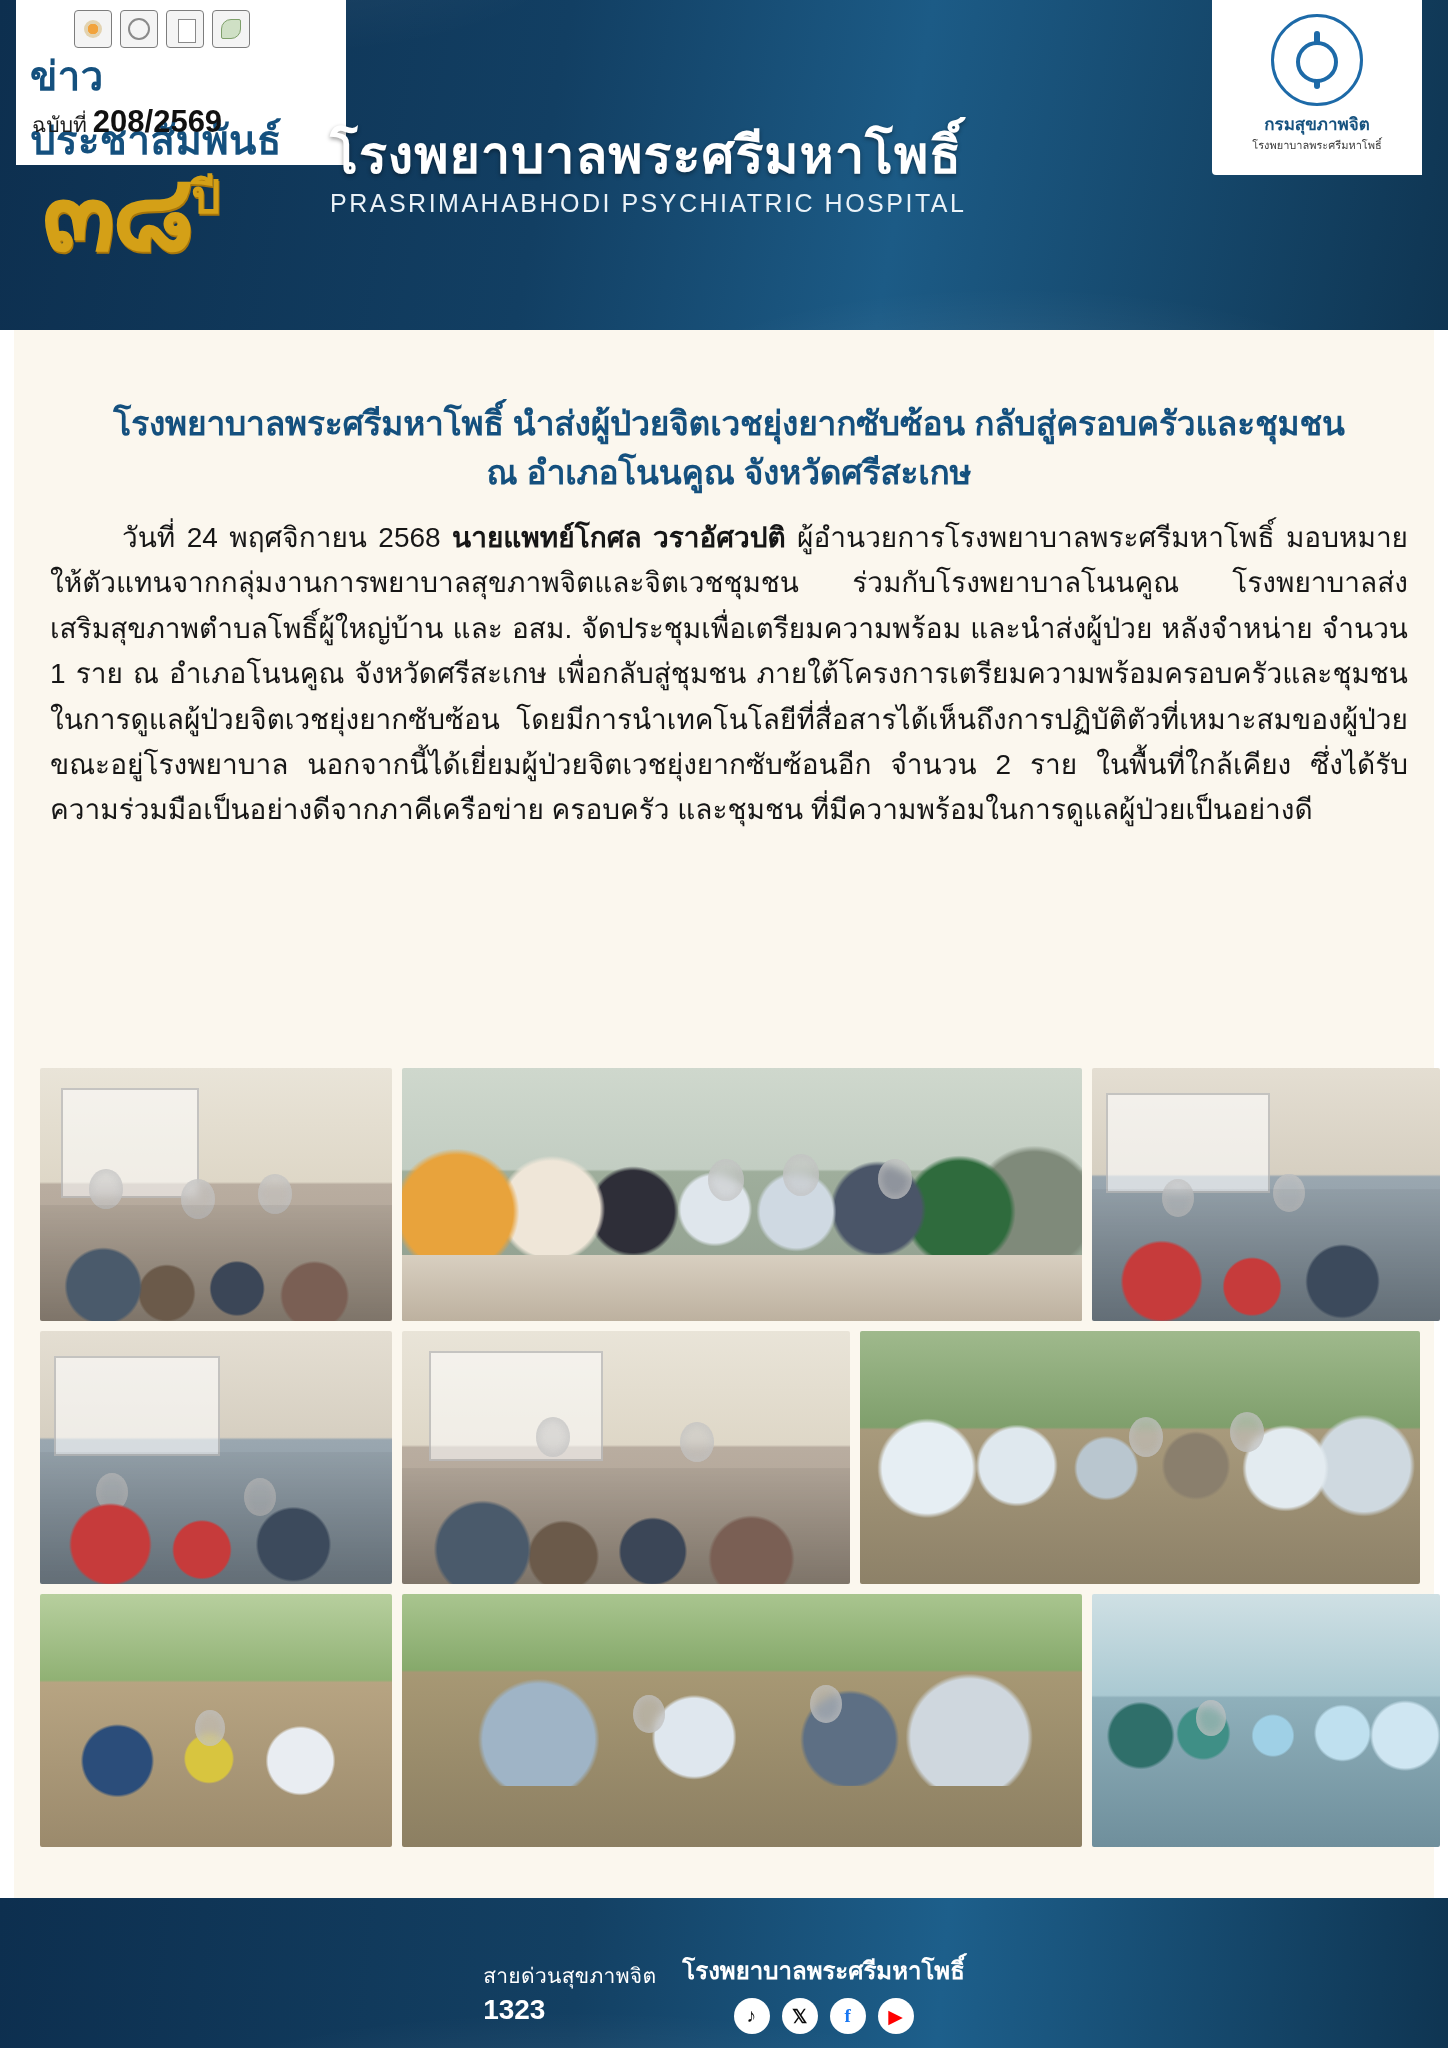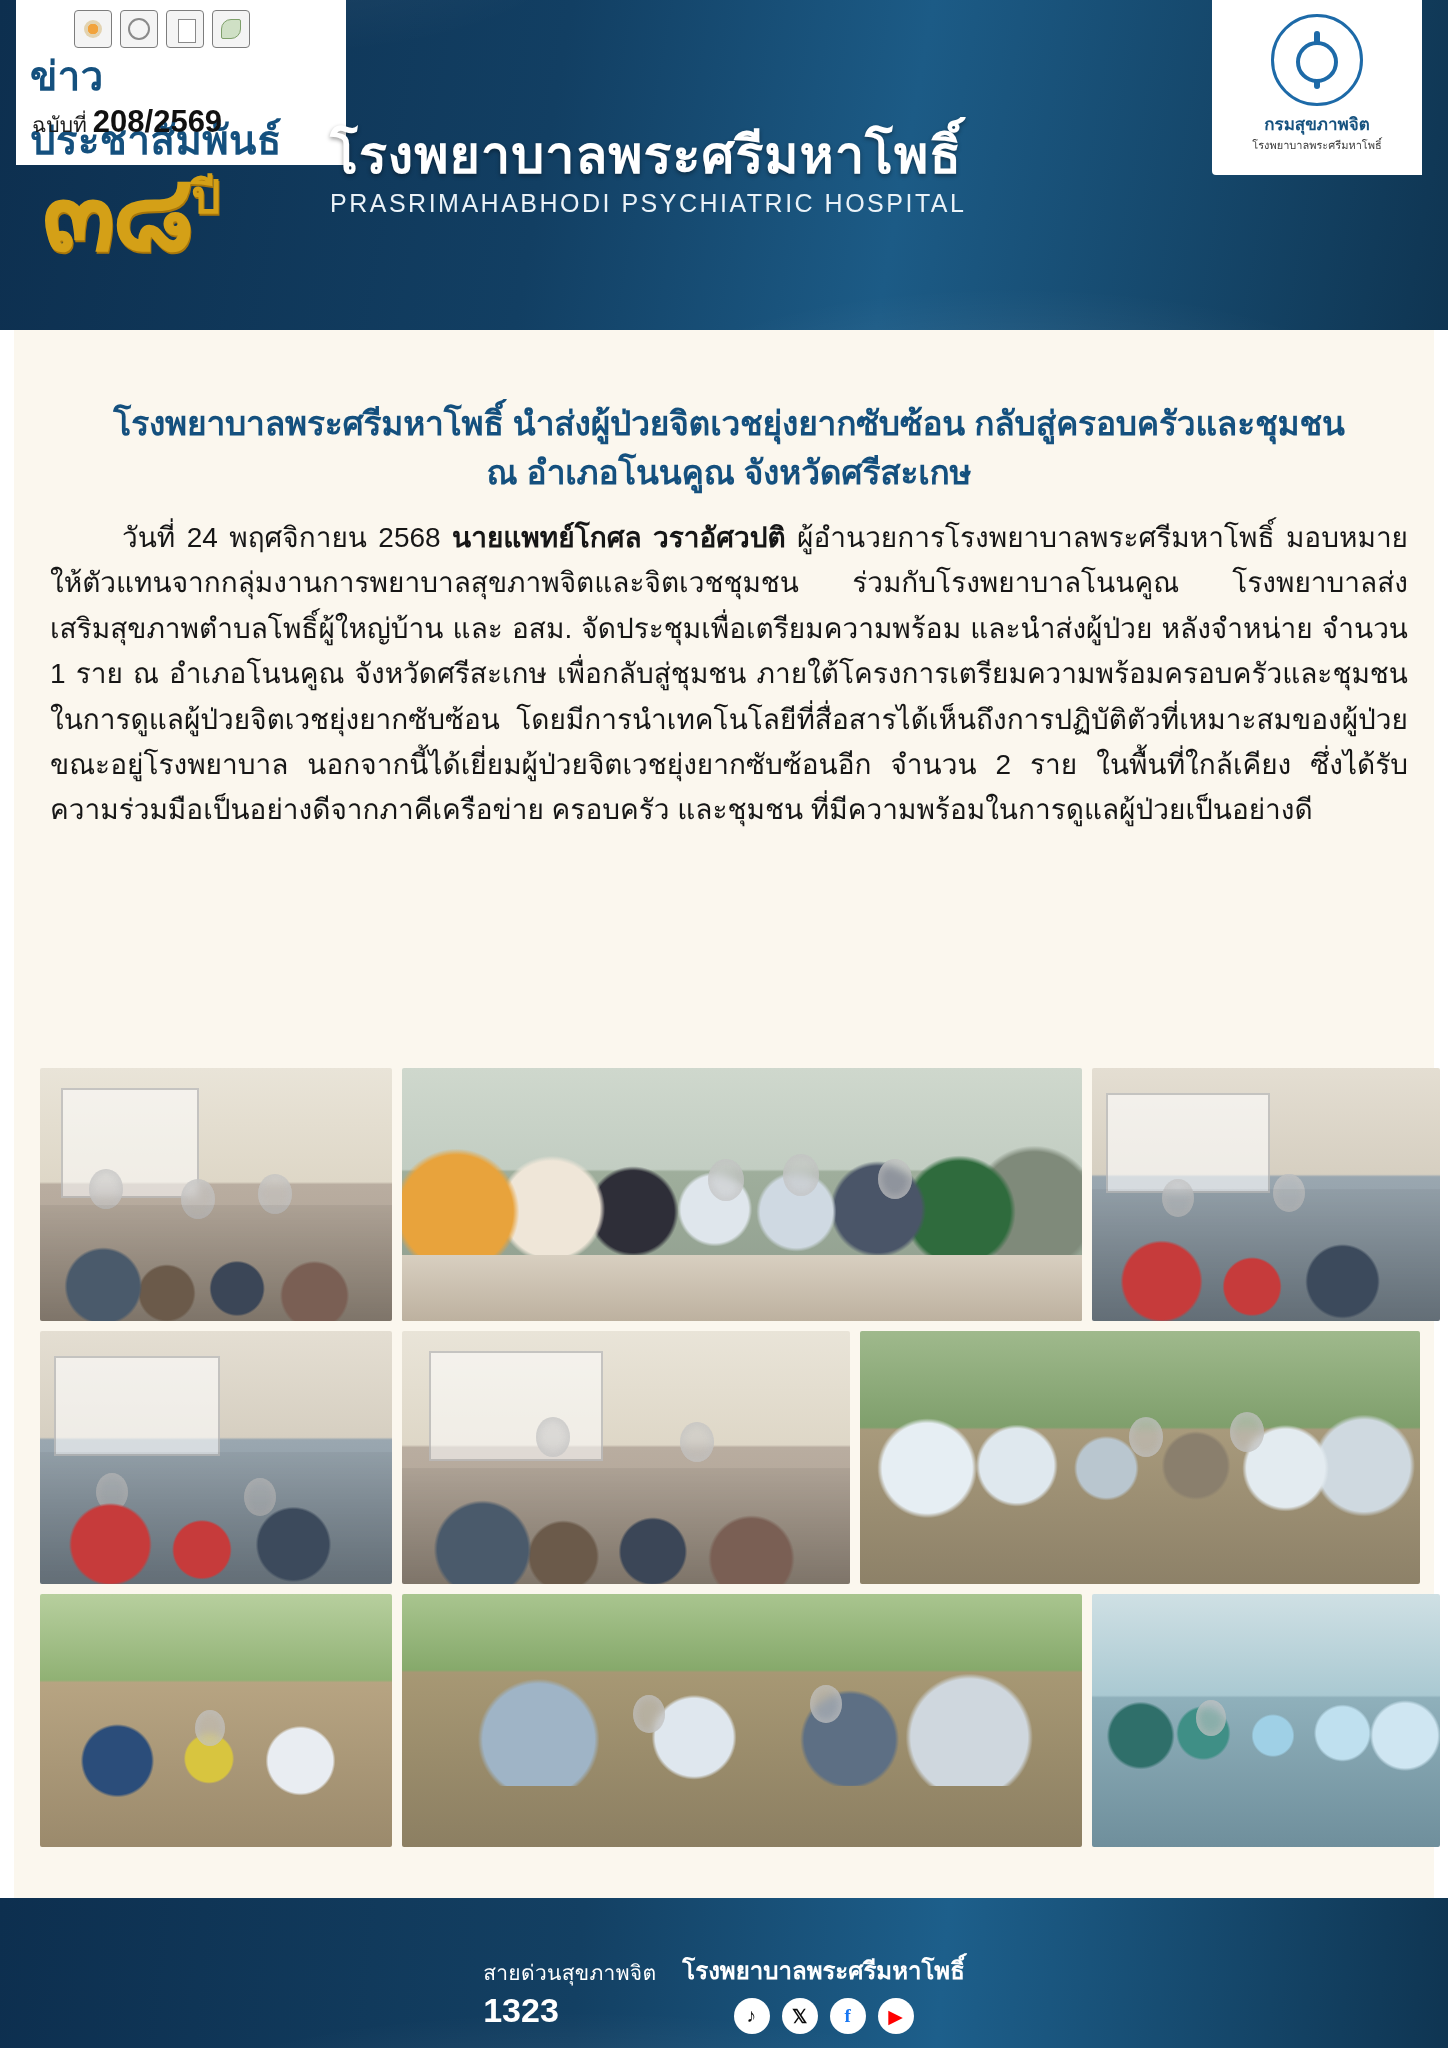--- a/index.html
+++ b/index.html
@@ -382,21 +382,21 @@
     left: 0; right: 0; bottom: 14px;
     display: flex;
     align-items: center;
     justify-content: center;
     gap: 26px;
   }
   .hotline {
     color: #ffffff;
   }
   .hotline .lbl { font-size: 21px; letter-spacing:.3px; }
-  .hotline .num { font-size: 34px; font-weight: 700; margin-top: 2px; }
+  .hotline .num { font-size: 28px; font-weight: 700; margin-top: 2px; }
   .foot-right { color:#fff; text-align:center; }
   .foot-right .name { font-size: 24px; font-weight: 700; }
   .socials { display:flex; gap: 12px; justify-content:center; margin-top: 8px; }
   .soc {
     width: 36px; height: 36px; border-radius: 50%;
     background:#ffffff;
     display:flex; align-items:center; justify-content:center;
     color:#0d2f4f; font-size: 19px; font-weight:700;
   }
   .soc.tiktok { color:#0b0b0b; }

